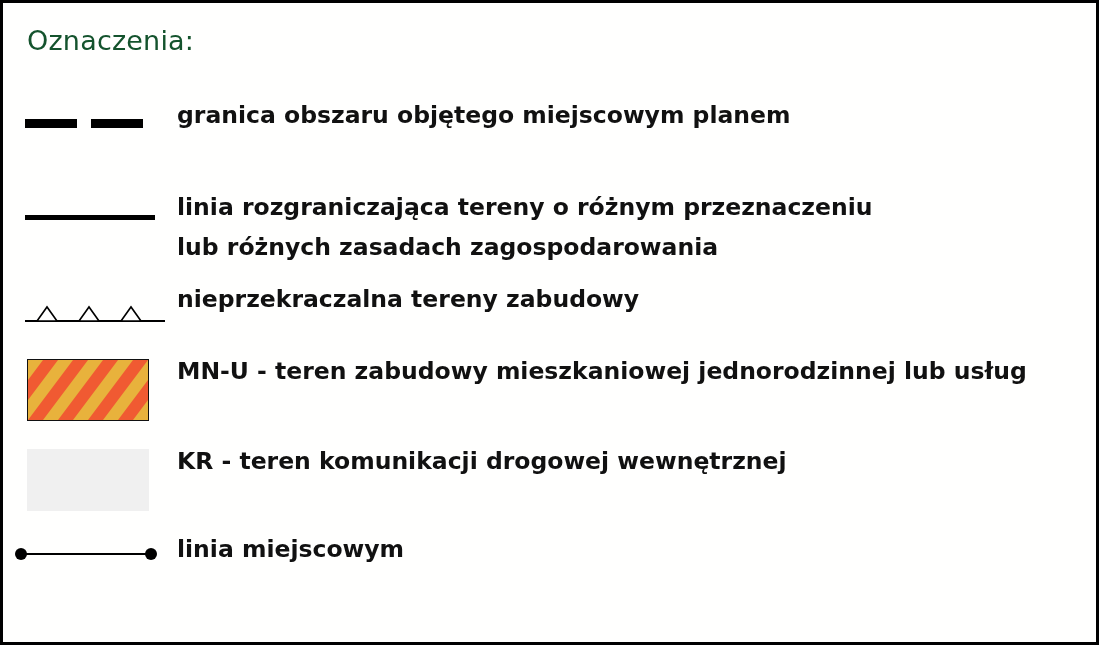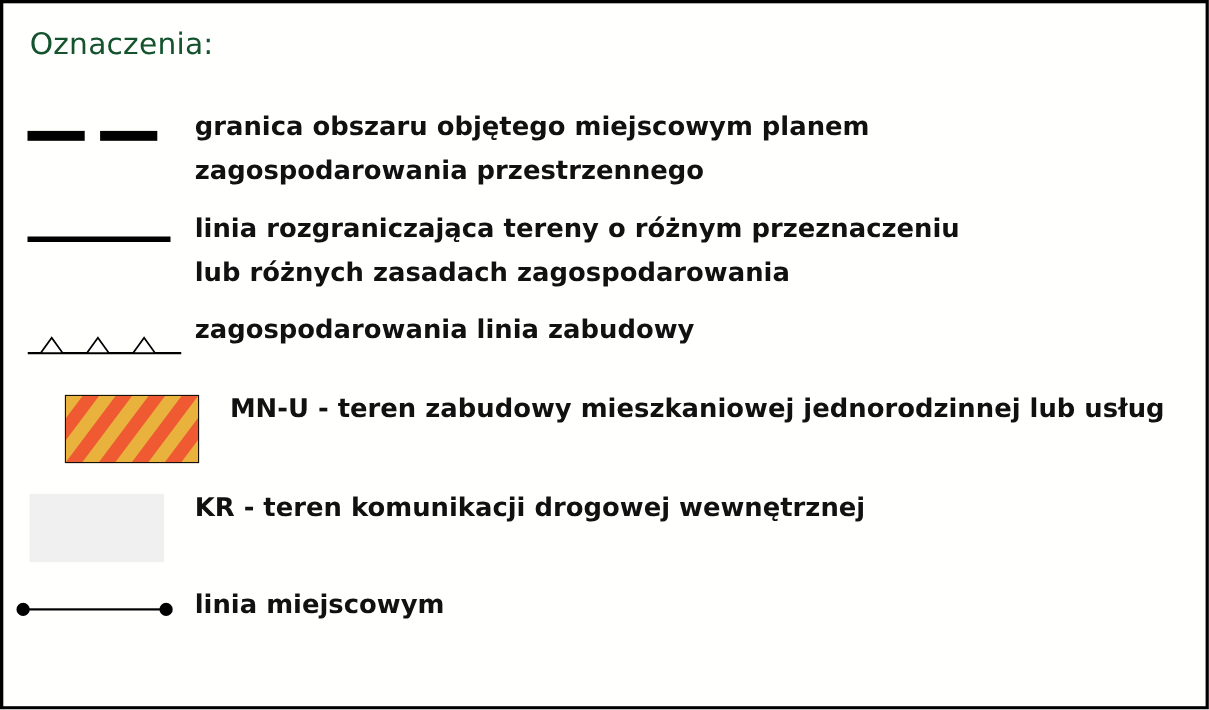--- a/index.html
+++ b/index.html
@@ -91,21 +91,21 @@
   .row-buildline { height: 72px; }
   .buildline-wrap {
     position: absolute;
     top: 12px;
     left: 0;
     width: 140px;
     height: 36px;
   }
 
   
-  .row-mnu { height: 90px; margin-left: 32px; }
+  .row-mnu { height: 90px; }
   .swatch-mnu {
     position: absolute;
     top: 8px;
     left: 2px;
     width: 120px;
     height: 60px;
     border: 1.5px solid #111111;
     background: #e8b23c;
     overflow: hidden;
   }
@@ -162,21 +162,20 @@
 
     <div class="legend-row row-boundary">
       <div class="symbol-cell">
         <div class="dash-line">
           <span class="dash-seg a"></span>
           <span class="dash-seg b"></span>
         </div>
       </div>
       <div class="label-cell">
         <span>granica obszaru objętego miejscowym planem</span>
-        <span class="line2">zagospodarowania przestrzennego</span>
       </div>
     </div>
 
     <div class="legend-row row-solid">
       <div class="symbol-cell">
         <div class="solid-line"></div>
       </div>
       <div class="label-cell">
         <span>linia rozgraniczająca tereny o różnym przeznaczeniu</span>
         <span class="line2">lub różnych zasadach zagospodarowania</span>
@@ -188,21 +187,21 @@
         <div class="buildline-wrap">
           <svg width="140" height="36" viewBox="0 0 140 36">
             <line x1="0" y1="30" x2="140" y2="30" stroke="#000000" stroke-width="2"></line>
             <polygon points="12,30 22,16 32,30" fill="#ffffff" stroke="#000000" stroke-width="1.6"></polygon>
             <polygon points="54,30 64,16 74,30" fill="#ffffff" stroke="#000000" stroke-width="1.6"></polygon>
             <polygon points="96,30 106,16 116,30" fill="#ffffff" stroke="#000000" stroke-width="1.6"></polygon>
           </svg>
         </div>
       </div>
       <div class="label-cell">
-        <span>zagospodarowania linia zabudowy</span>
+        <span>nieprzekraczalna tereny zabudowy</span>
       </div>
     </div>
 
     <div class="legend-row row-mnu">
       <div class="symbol-cell">
         <div class="swatch-mnu">
           <svg width="120" height="60" viewBox="0 0 120 60">
             <rect x="0" y="0" width="120" height="60" fill="#e8b23c"></rect>
             <g stroke="#f05a32" stroke-width="12">
               <line x1="-30" y1="70" x2="30" y2="-10"></line>

